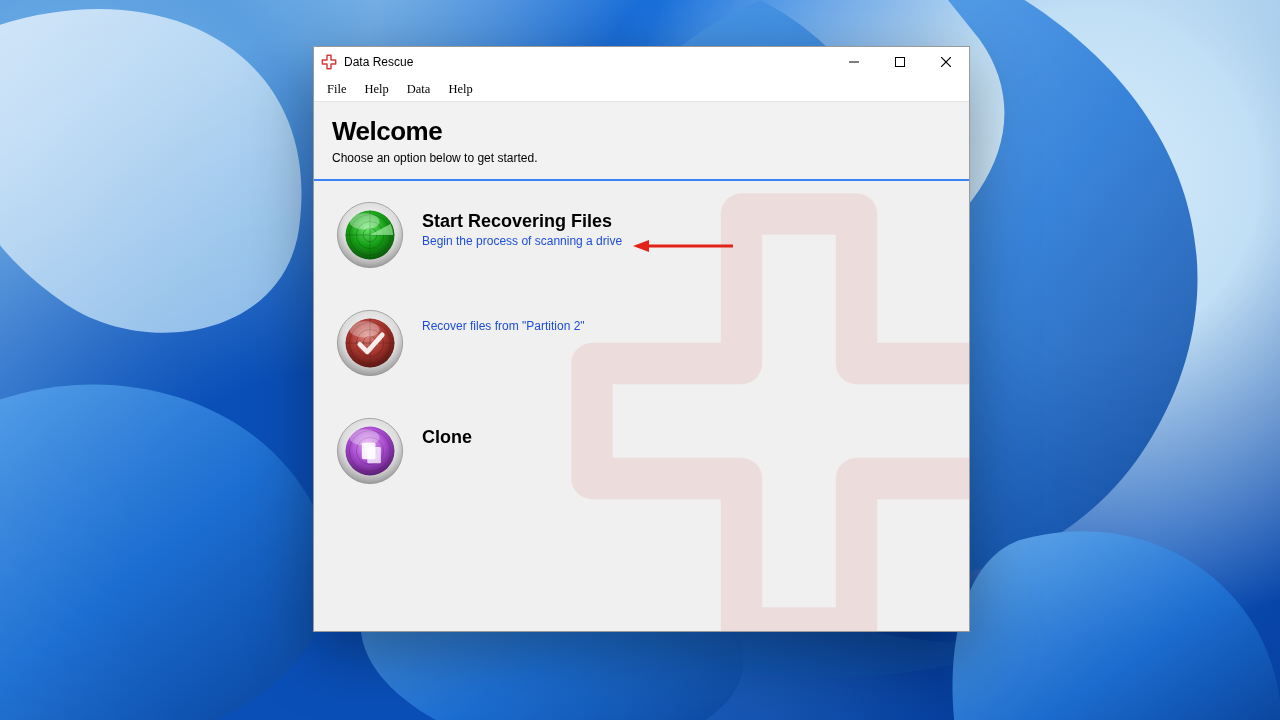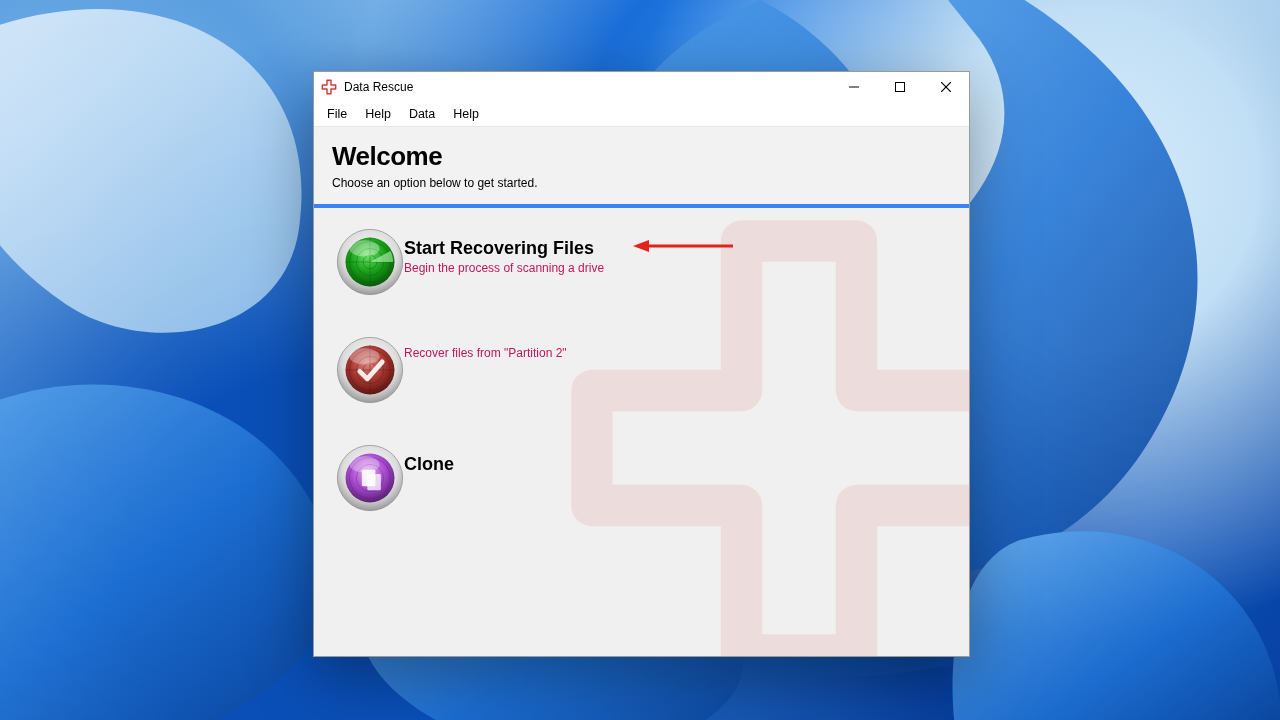--- a/index.html
+++ b/index.html
@@ -24,21 +24,21 @@
   }
   .desktop svg.bloom {
     position: absolute; inset: 0;
     width: 1280px; height: 720px;
     opacity: 0.85;
   }
 
   
   .win {
     position: absolute;
-    left: 313px; top: 71px;
+    left: 313px; top: 46px;
     width: 655px; height: 584px;
     background: #f3f3f3;
     border: 1px solid #9a9a9a;
     box-shadow: 0 20px 60px rgba(0,0,0,0.35);
     display: flex; flex-direction: column;
   }
 
   .titlebar {
     height: 30px;
     background: #ffffff;
@@ -59,26 +59,27 @@
     font-size: 11px;
   }
 
   .menubar {
     height: 24px;
     background: #ffffff;
     border-bottom: 1px solid #e6e6e6;
     display: flex; align-items: center;
     padding: 0 4px;
     font-size: 12.5px;
+    font-family: Liberation Serif, serif;
   }
   .menubar .mi { padding: 3px 9px; }
 
   .header {
     padding: 14px 18px 14px 18px;
-    border-bottom: 4px solid #3b82f6;
+    border-bottom: 2px solid #3b82f6;
     background: #f2f2f2;
   }
   .header h1 {
     margin: 0 0 4px 0;
     font-size: 26px;
     font-weight: 800;
     letter-spacing: -0.5px;
   }
   .header .sub { font-size: 12px; color: #000000; }
 
@@ -98,34 +99,35 @@
     opacity: 0.10;
     pointer-events: none;
   }
   .watermark svg { width: 100%; height: 100%; }
 
   .opt {
     position: relative;
     display: flex;
     align-items: flex-start;
     padding: 20px 18px 20px 22px;
+    gap: 18px;
   }
   .opt .orb {
     width: 68px; height: 68px;
     flex: 0 0 68px;
   }
   .opt .txt { padding-top: 10px; }
   .opt .txt h2 {
     margin: 0 0 2px 0;
     font-size: 18px;
     font-weight: 800;
   }
   .opt .txt .desc {
     font-size: 12px;
-    color: #be185d;
+    color: #1d4ed8;
   }
 
   .callout-arrow {
     position: absolute;
     left: 633px;
     top: 238px;
     width: 100px;
     height: 16px;
     pointer-events: none;
   }

